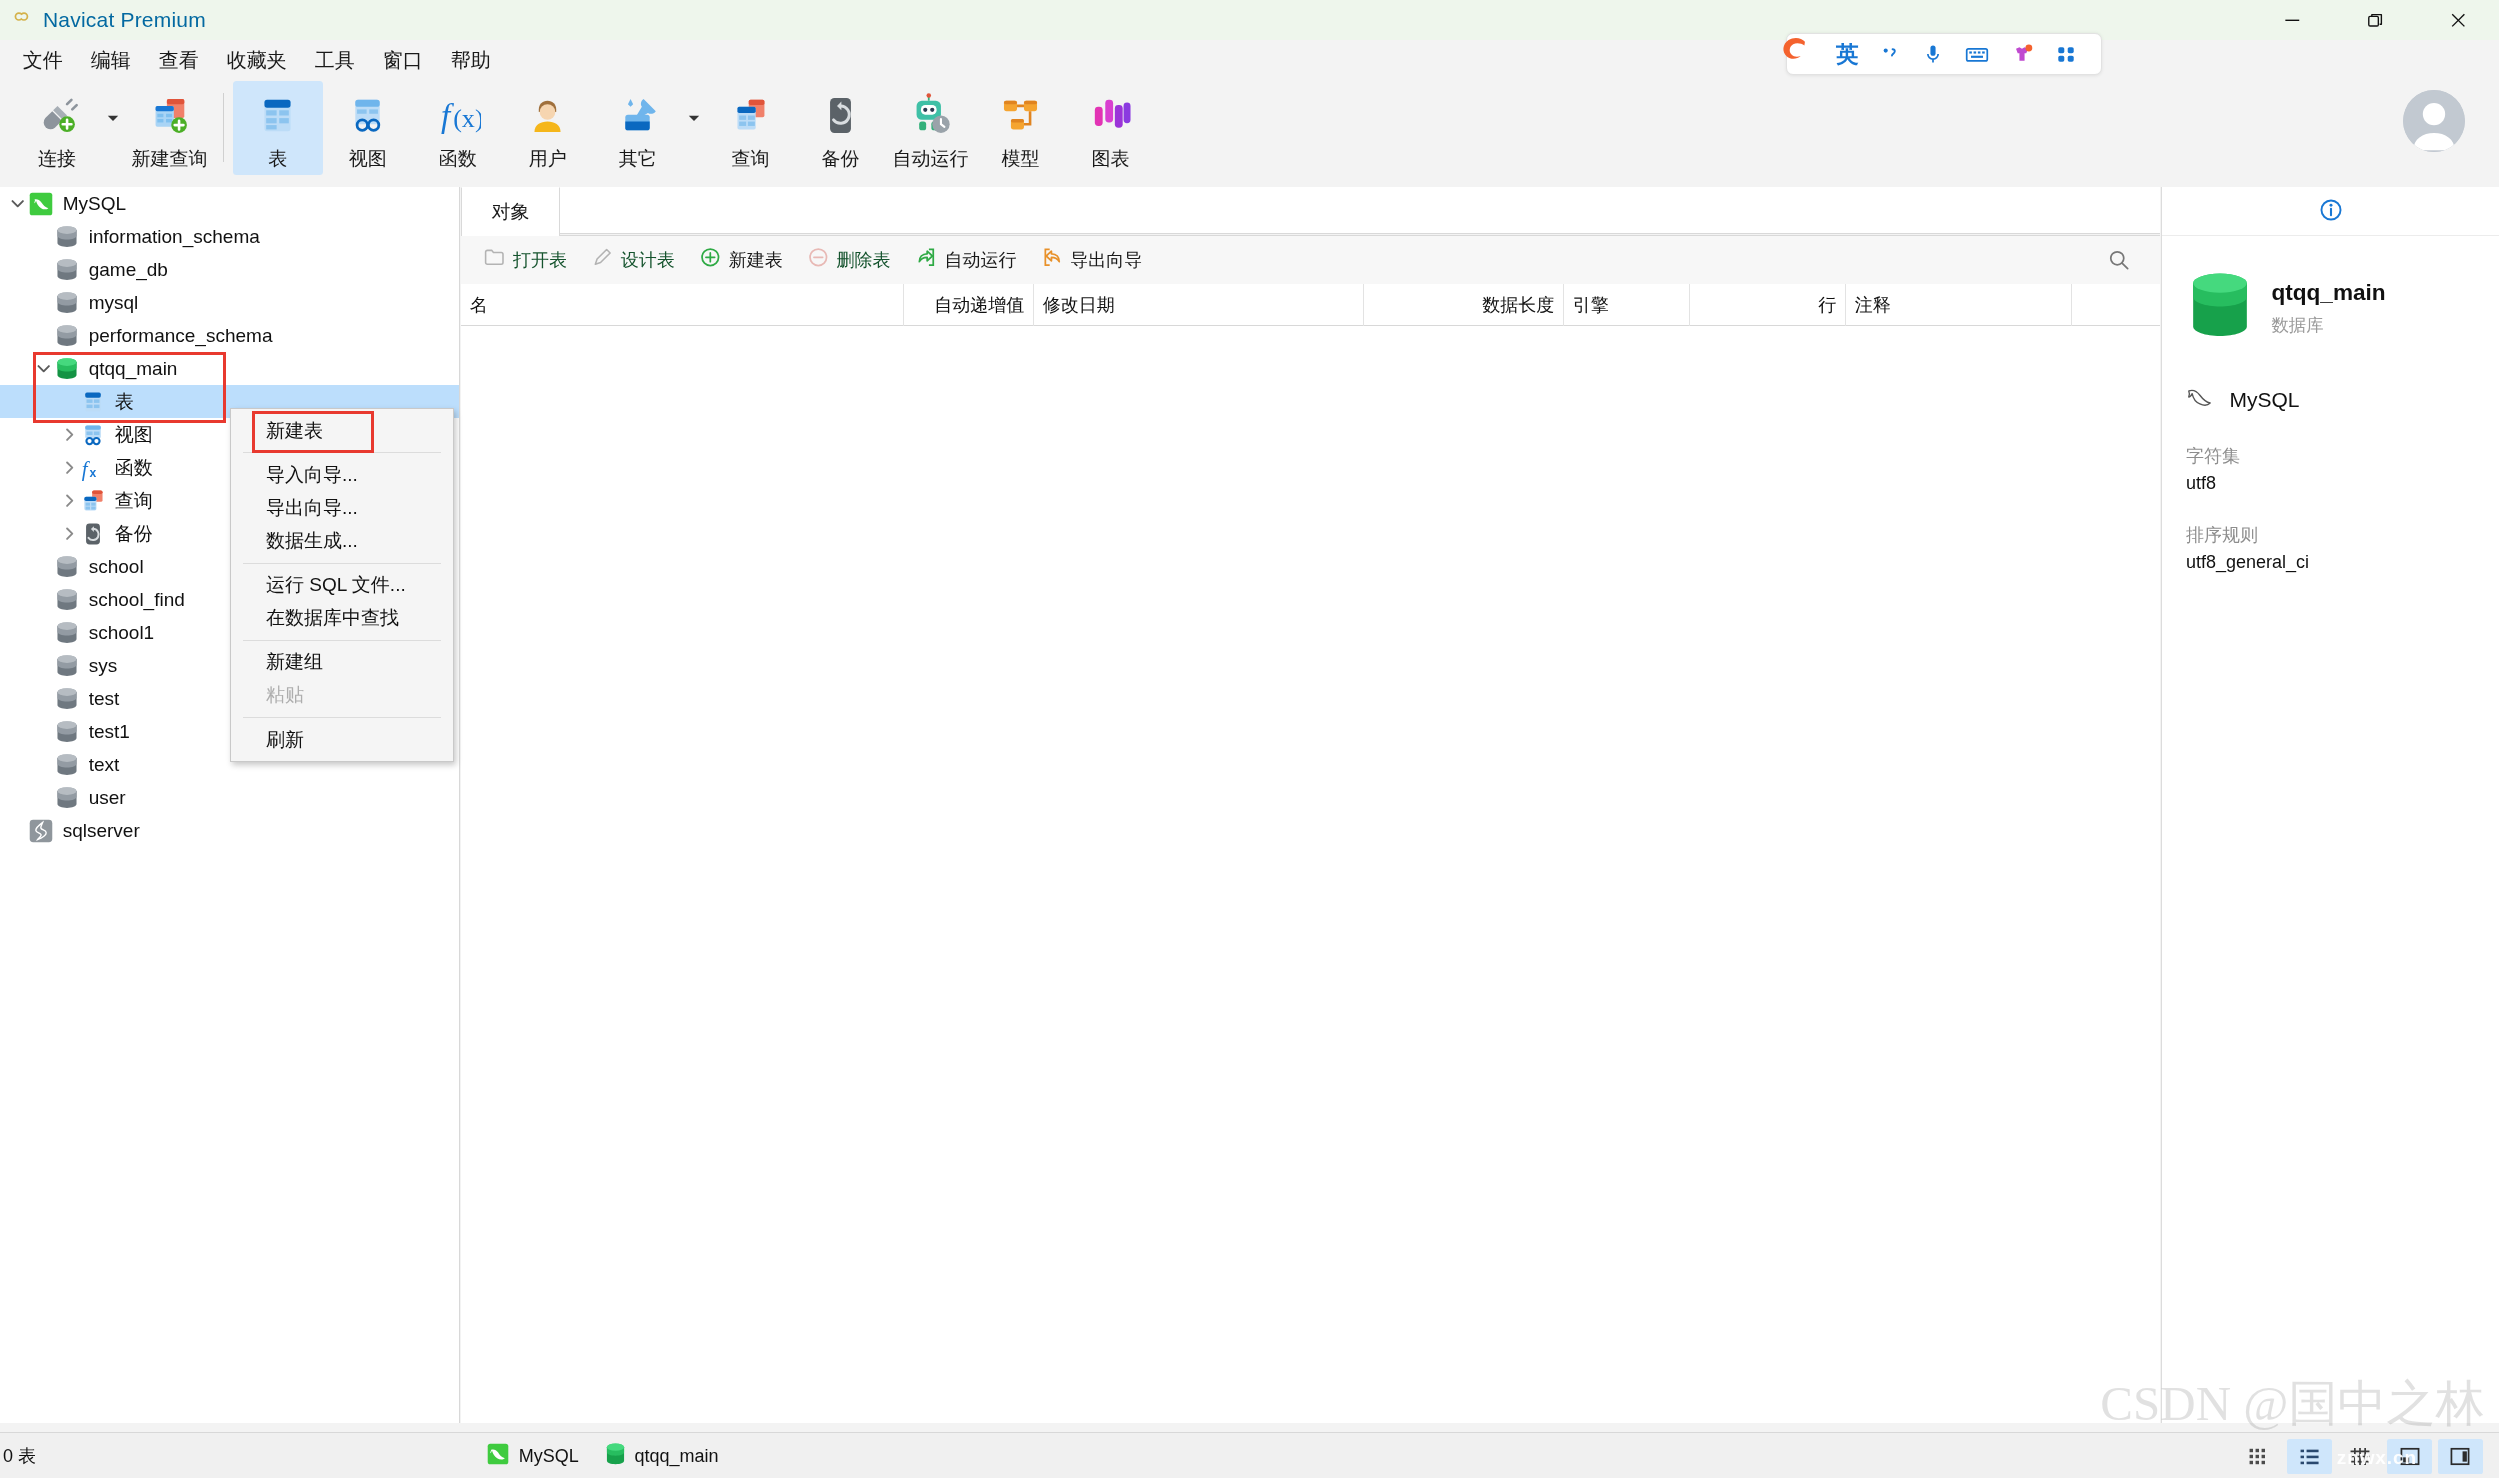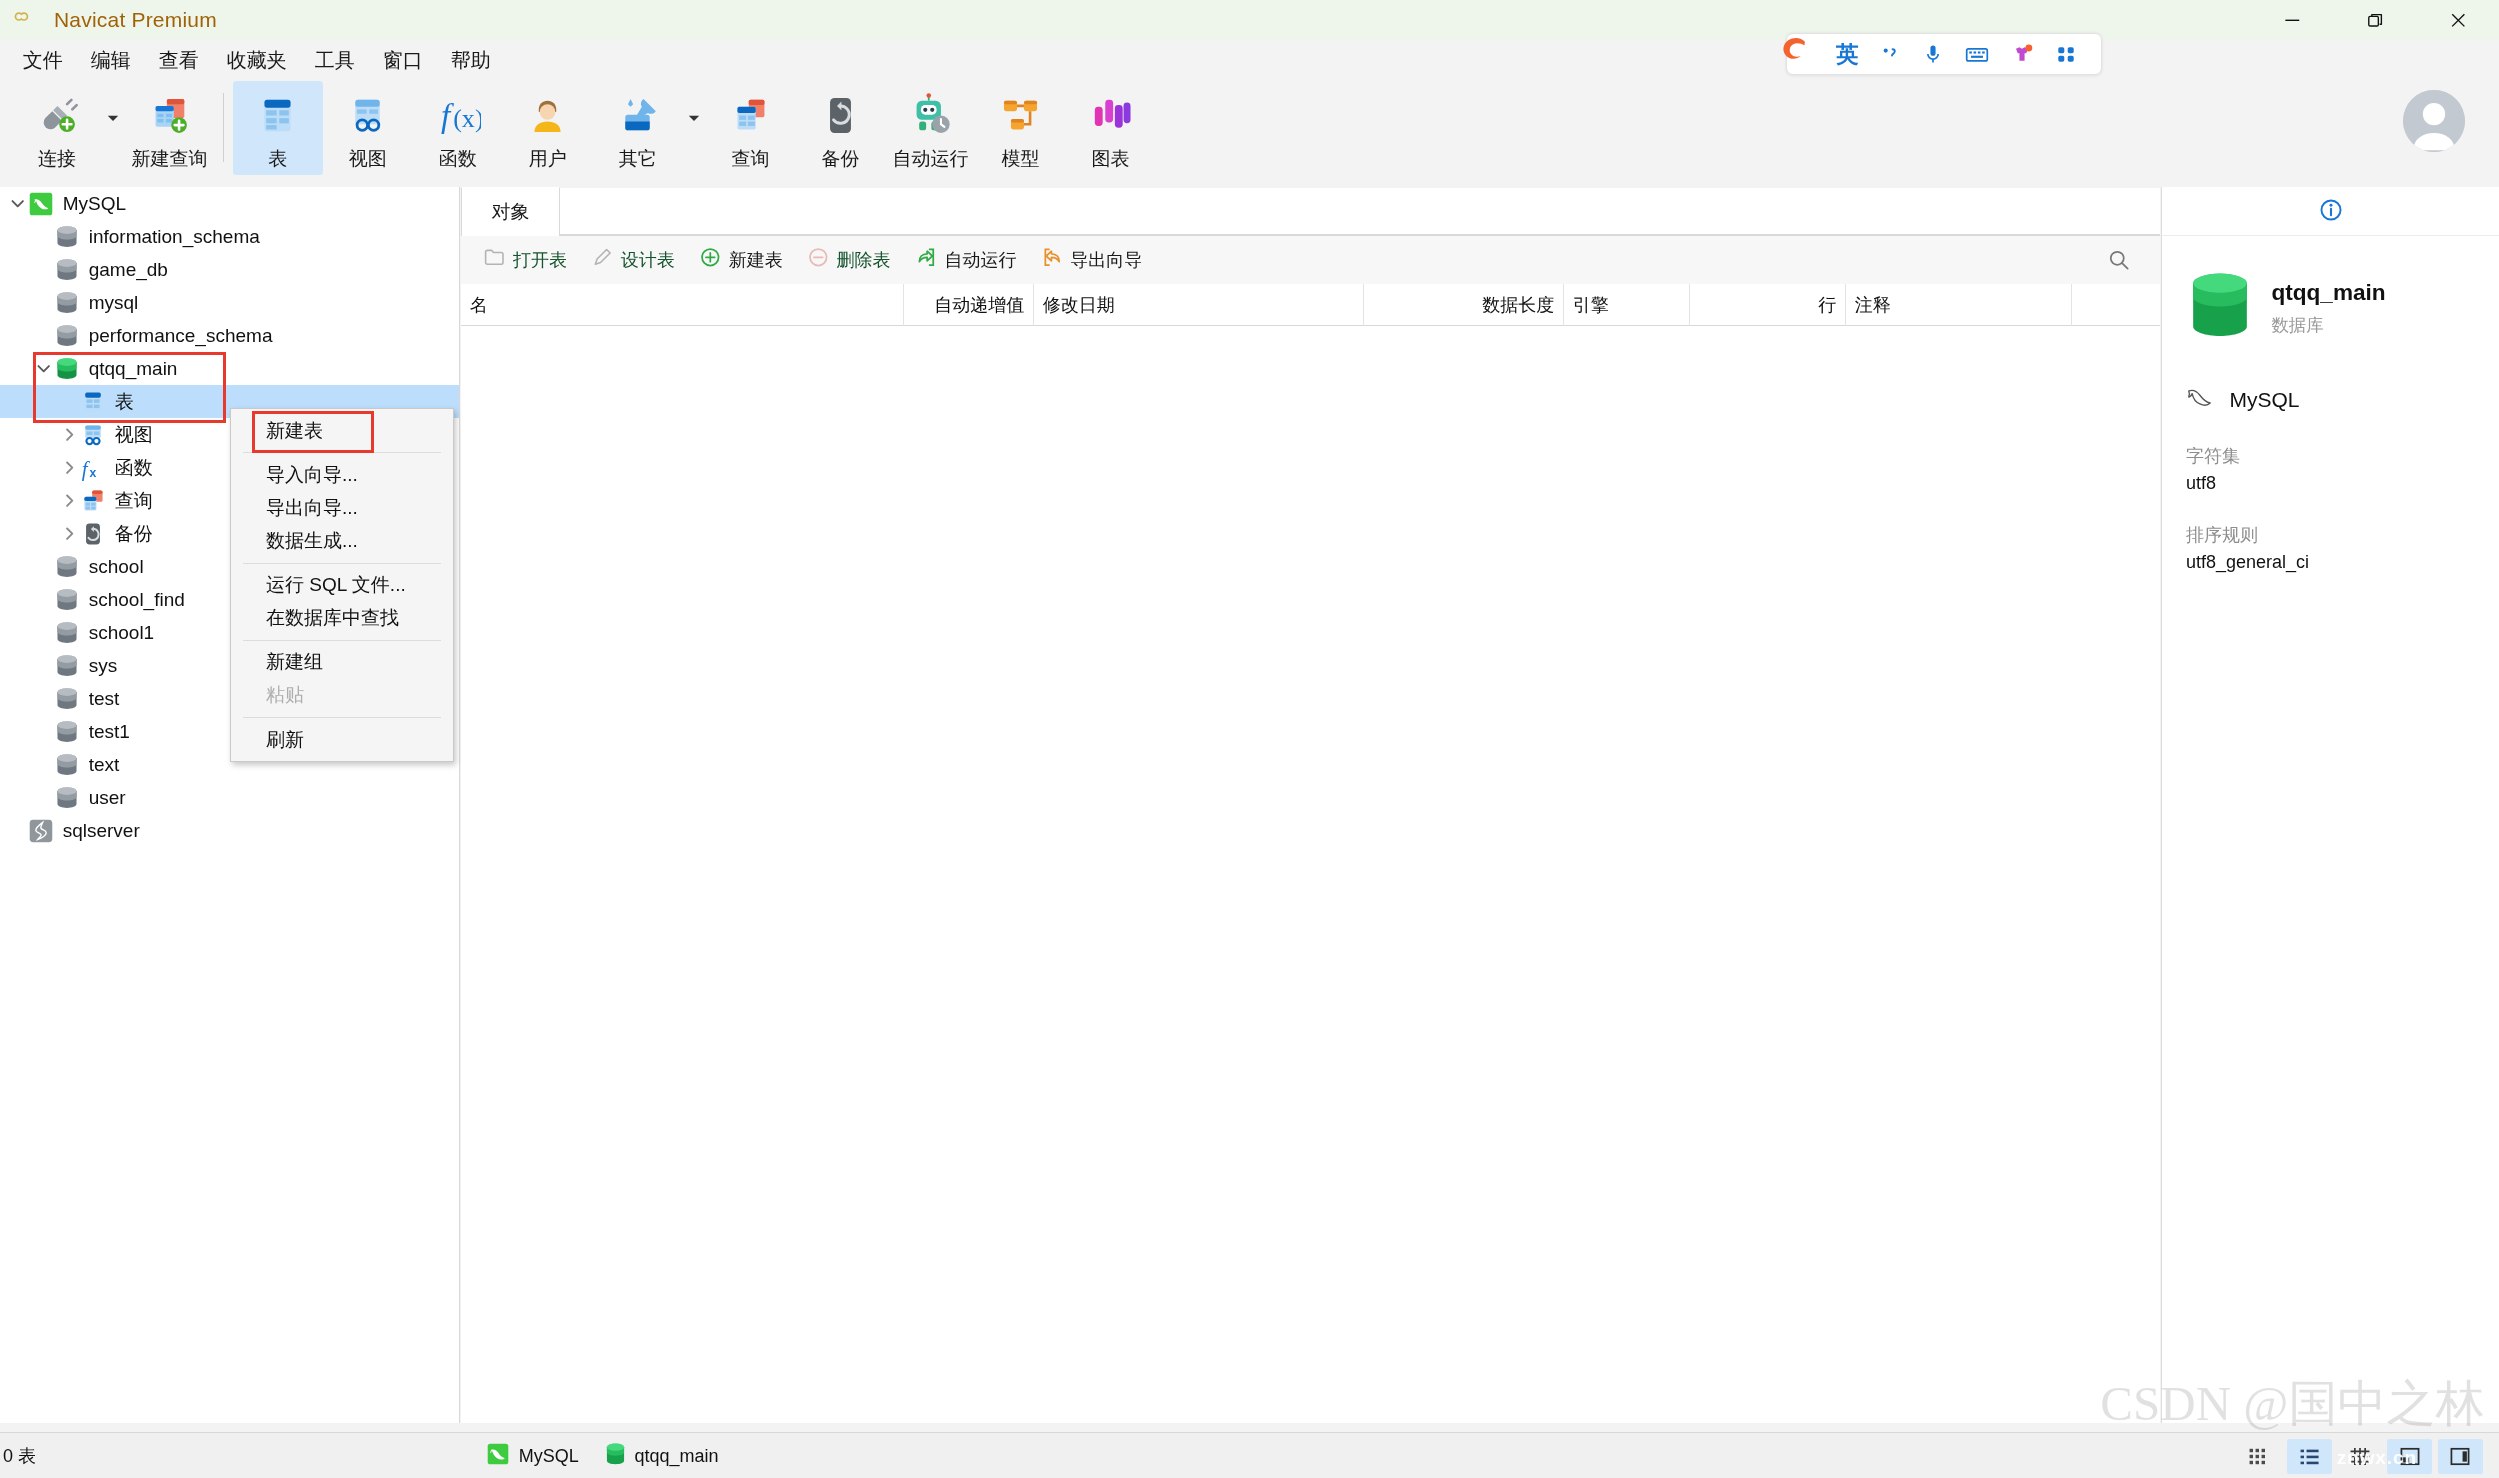--- a/index.html
+++ b/index.html
@@ -11,21 +11,21 @@
   }
   #app { position: relative; width: 2500px; height: 1479px; background: #f3f3f3; }
 
   
   .titlebar {
     position: absolute; left: 0; top: 0; width: 2500px; height: 40px;
     background: #eef6ec;
     display: flex; align-items: center;
   }
   .tb-logo { margin-left: 12px; width: 24px; height: 24px; }
-  .tb-title { margin-left: 18px; font-size: 21px; color: #a16207; letter-spacing: 0.2px; }
+  .tb-title { margin-left: 7px; font-size: 21px; color: #0369a1; letter-spacing: 0.2px; }
   .tb-spacer { flex: 1; }
   .winbtn {
     width: 83px; height: 40px; display: flex; align-items: center; justify-content: center;
     color: #111;
   }
 
   
   .menubar {
     position: absolute; left: 0; top: 40px; width: 2500px; height: 41px;
     background: #f3f3f3; display: flex; align-items: center; padding-left: 8.7px;
@@ -81,21 +81,21 @@
   }
   .tree-row.selected { background: #bcdefc; }
   .tw { width: 21px; height: 21px; display: flex; align-items: center; justify-content: center; }
   .tree-ico { width: 26px; height: 26px; margin-right: 8.7px; display:flex;align-items:center;justify-content:center; }
   .tree-label { font-size: 19px; }
 
   
   .objpane { position: absolute; left: 461px; top: 187px; width: 1699px; height: 1236px; background: #ffffff; }
   .tabstrip {
     position: absolute; left: 0; top: 0; width: 1699px; height: 49px;
-    background: #f3f3f3; border-bottom: 0.9px solid #d9d9d9; display: flex; align-items: center;
+    background: #f3f3f3; border-bottom: 0.9px solid #d9d9d9; display: flex; align-items: flex-start;
   }
   .tab {
     height: 49px; padding: 0 29.5px; display: flex; align-items: center; font-size: 19px; color: #1a1a1a;
   }
   .tab.active { background: #ffffff; border-left: 0.9px solid #d9d9d9; border-right: 0.9px solid #d9d9d9; border-top: 1.7px solid #ffffff; }
   .tab-fill { flex: 1; height: 47px; background: #ffffff; border-bottom: 0.9px solid #d9d9d9;}
   .objtoolbar {
     position: absolute; left: 0; top: 49px; width: 1699px; height: 49px;
     background: #f7f7f7; border-bottom: 0.9px solid #e0e0e0; display: flex; align-items: center; padding-left: 12px; gap: 3.5px;
   }

